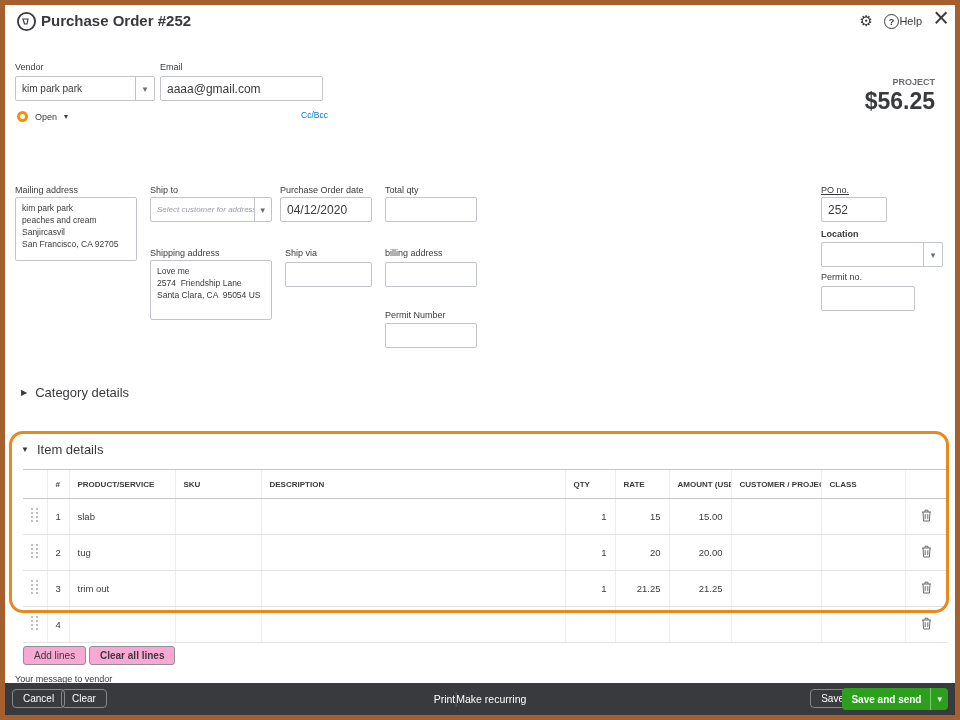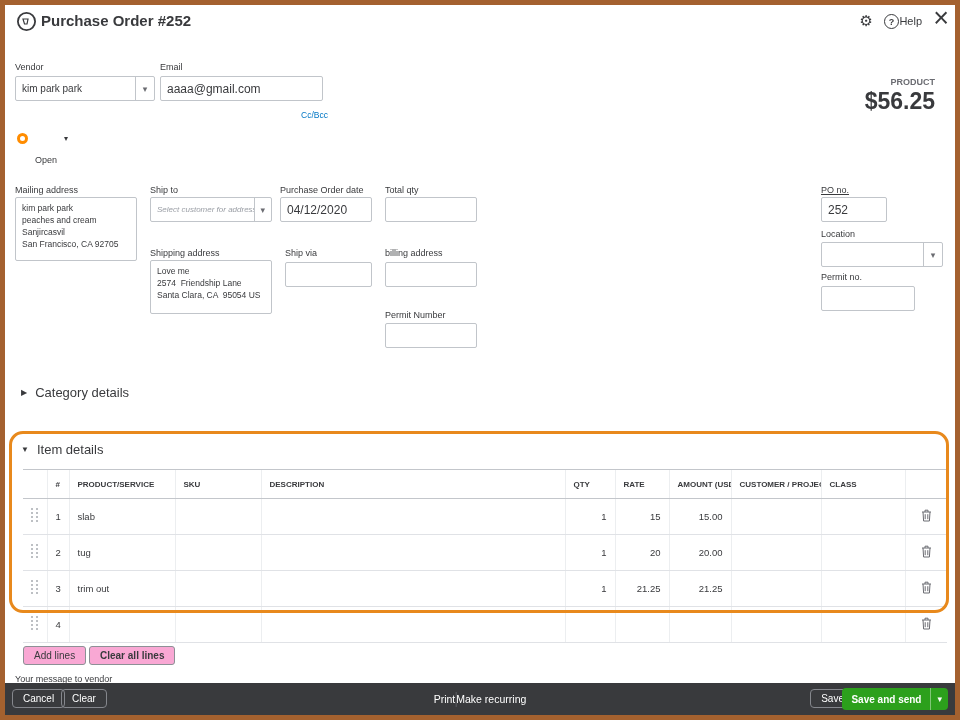--- a/index.html
+++ b/index.html
@@ -17,21 +17,21 @@
   .placeholder{color:#9a9ea5;font-style:italic;font-size:8px;}
   .title{font-size:15px;font-weight:bold;}
   .big-amount{font-size:23px;font-weight:bold;text-align:right;}
   .addr-box{box-sizing:border-box;border:1px solid #c1c5ca;border-radius:2px;background:#fff;
             font-size:8.5px;line-height:12px;padding:4px 6px;}
   textarea.addr-box{resize:none;font-family:inherit;color:#393a3d;}
   .section-head{font-size:13px;display:flex;align-items:center;gap:8px;cursor:pointer;}
   .section-head .arrow{font-size:8px;color:#393a3d;}
   .link{color:#0077c5;font-size:8.5px;cursor:pointer;}
   .status-ring{width:11px;height:11px;border:3px solid #ff8c00;border-radius:50%;box-sizing:border-box;display:inline-block;}
-  .status-txt{font-size:9px;margin-top:44px;}
+  .status-txt{font-size:9px;}
   
   table.items{border-collapse:collapse;table-layout:fixed;width:924px;}
   table.items th{font-size:8px;font-weight:bold;color:#393a3d;text-align:left;padding:0 8px;height:28px;
                  border-top:1px solid #c3c6cb;border-bottom:1px solid #c3c6cb;white-space:nowrap;overflow:hidden;}
   table.items td{font-size:9.5px;color:#393a3d;padding:0 8px;height:35px;border-bottom:1px solid #e0e2e6;
                  white-space:nowrap;overflow:hidden;}
   table.items td+td, table.items th+th{border-left:1px solid #eceef0;}
   .ta-r{text-align:right;}
   .drag{width:8px;height:15px;position:relative;display:inline-block;}
   .drag::before{content:"";position:absolute;left:0;top:0;width:2px;height:2px;background:#a7abb1;border-radius:50%;
@@ -81,21 +81,21 @@
   <div class="abs lbl" style="left:155px;top:57px;">Email</div>
   <input class="abs input" style="left: 155px; top: 71px; width: 163px;" value="aaaa@gmail.com">
   <div class="abs link" style="left:296px;top:105px;">Cc/Bcc</div>
 
   <div class="abs" style="left:12px;top:106px;display:flex;align-items:center;gap:7px;cursor:pointer;">
     <span class="status-ring"></span>
     <span class="status-txt">Open</span>
     <span style="font-size:8px;color:#393a3d;">▾</span>
   </div>
 
-  <div class="abs lbl" style="right:20px;top:72px;font-weight:bold;color:#6b6c72;text-align:right;">PRODUCT</div>
+  <div class="abs lbl" style="right:20px;top:72px;font-weight:bold;color:#6b6c72;text-align:right;">PROJECT</div>
   <div class="abs big-amount" style="right:20px;top:83px;">$56.25</div>
 
   <div class="abs lbl" style="left:10px;top:180px;">Mailing address</div>
   <div class="abs addr-box" style="left:10px;top:192px;width:122px;height:64px;">
     <div>kim park park</div>
     <div>peaches and cream</div>
     <div>Sanjircasvil</div>
     <div>San Francisco, CA  92705</div>
   </div>
 
@@ -107,28 +107,28 @@
 
   <div class="abs lbl" style="left:275px;top:180px;">Purchase Order date</div>
   <input class="abs input" style="left: 275px; top: 192px; width: 92px;" value="04/12/2020">
 
   <div class="abs lbl" style="left:380px;top:180px;">Total qty</div>
   <input class="abs input" style="left: 380px; top: 192px; width: 92px;">
 
   <div class="abs lbl" style="left:816px;top:180px;text-decoration:underline;">PO no.</div>
   <input class="abs input" style="left: 816px; top: 192px; width: 66px;" value="252">
 
-  <div class="abs lbl" style="left:816px;top:224px;">Location</div>
+  <div class="abs lbl" style="left:816px;top:224px;font-weight:bold;">Location</div>
   <div class="abs selectbox" style="left:816px;top:237px;width:122px;">
     <span class="txt"></span>
     <span class="caret">▾</span>
   </div>
 
   <div class="abs lbl" style="left:145px;top:243px;">Shipping address</div>
-  <textarea class="abs addr-box" style="left: 145px; top: 255px; width: 122px; height: 54px;">Love me
+  <textarea class="abs addr-box" style="left: 145px; top: 255px; width: 122px; height: 60px;">Love me
 2574  Friendship Lane
 Santa Clara, CA  95054 US</textarea>
 
   <div class="abs lbl" style="left:280px;top:243px;">Ship via</div>
   <input class="abs input" style="left: 280px; top: 257px; width: 87px;">
 
   <div class="abs lbl" style="left:380px;top:243px;">billing address</div>
   <input class="abs input" style="left: 380px; top: 257px; width: 92px;">
 
   <div class="abs lbl" style="left:816px;top:267px;">Permit no.</div>

